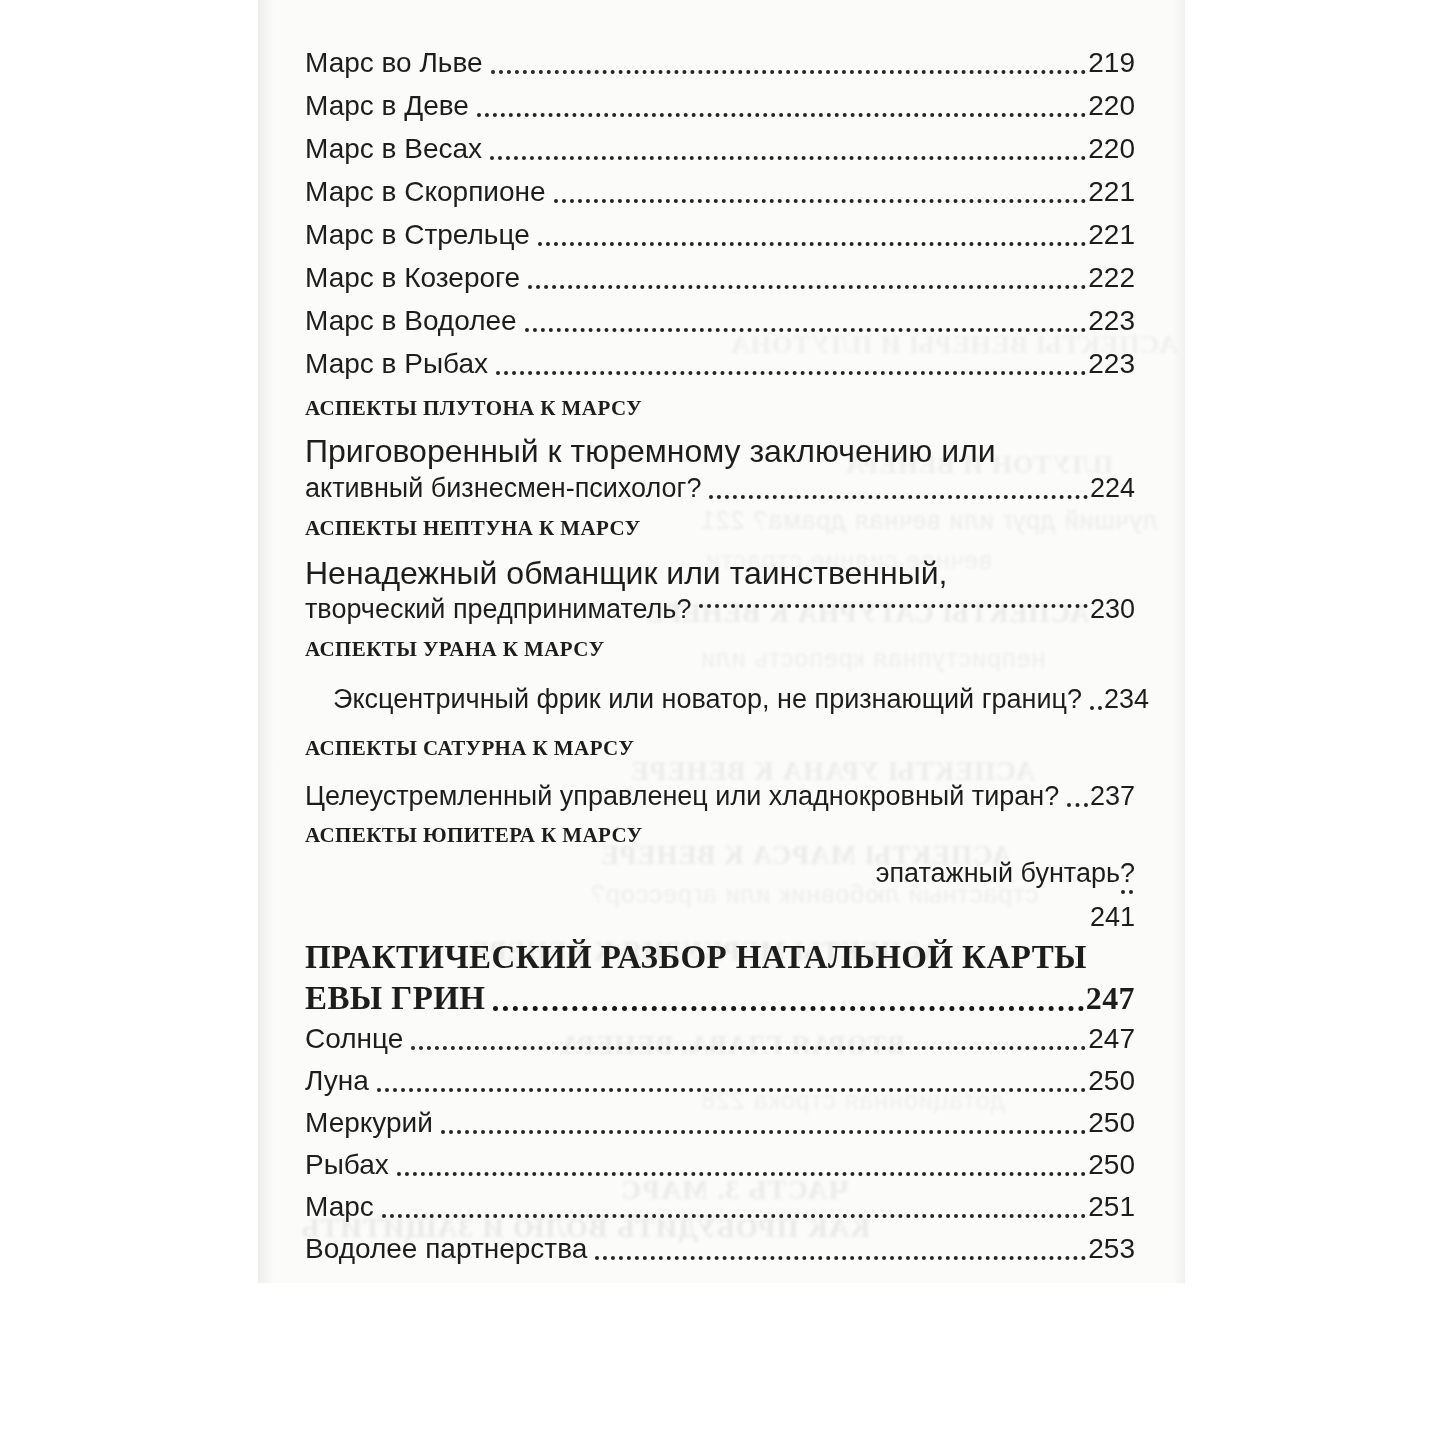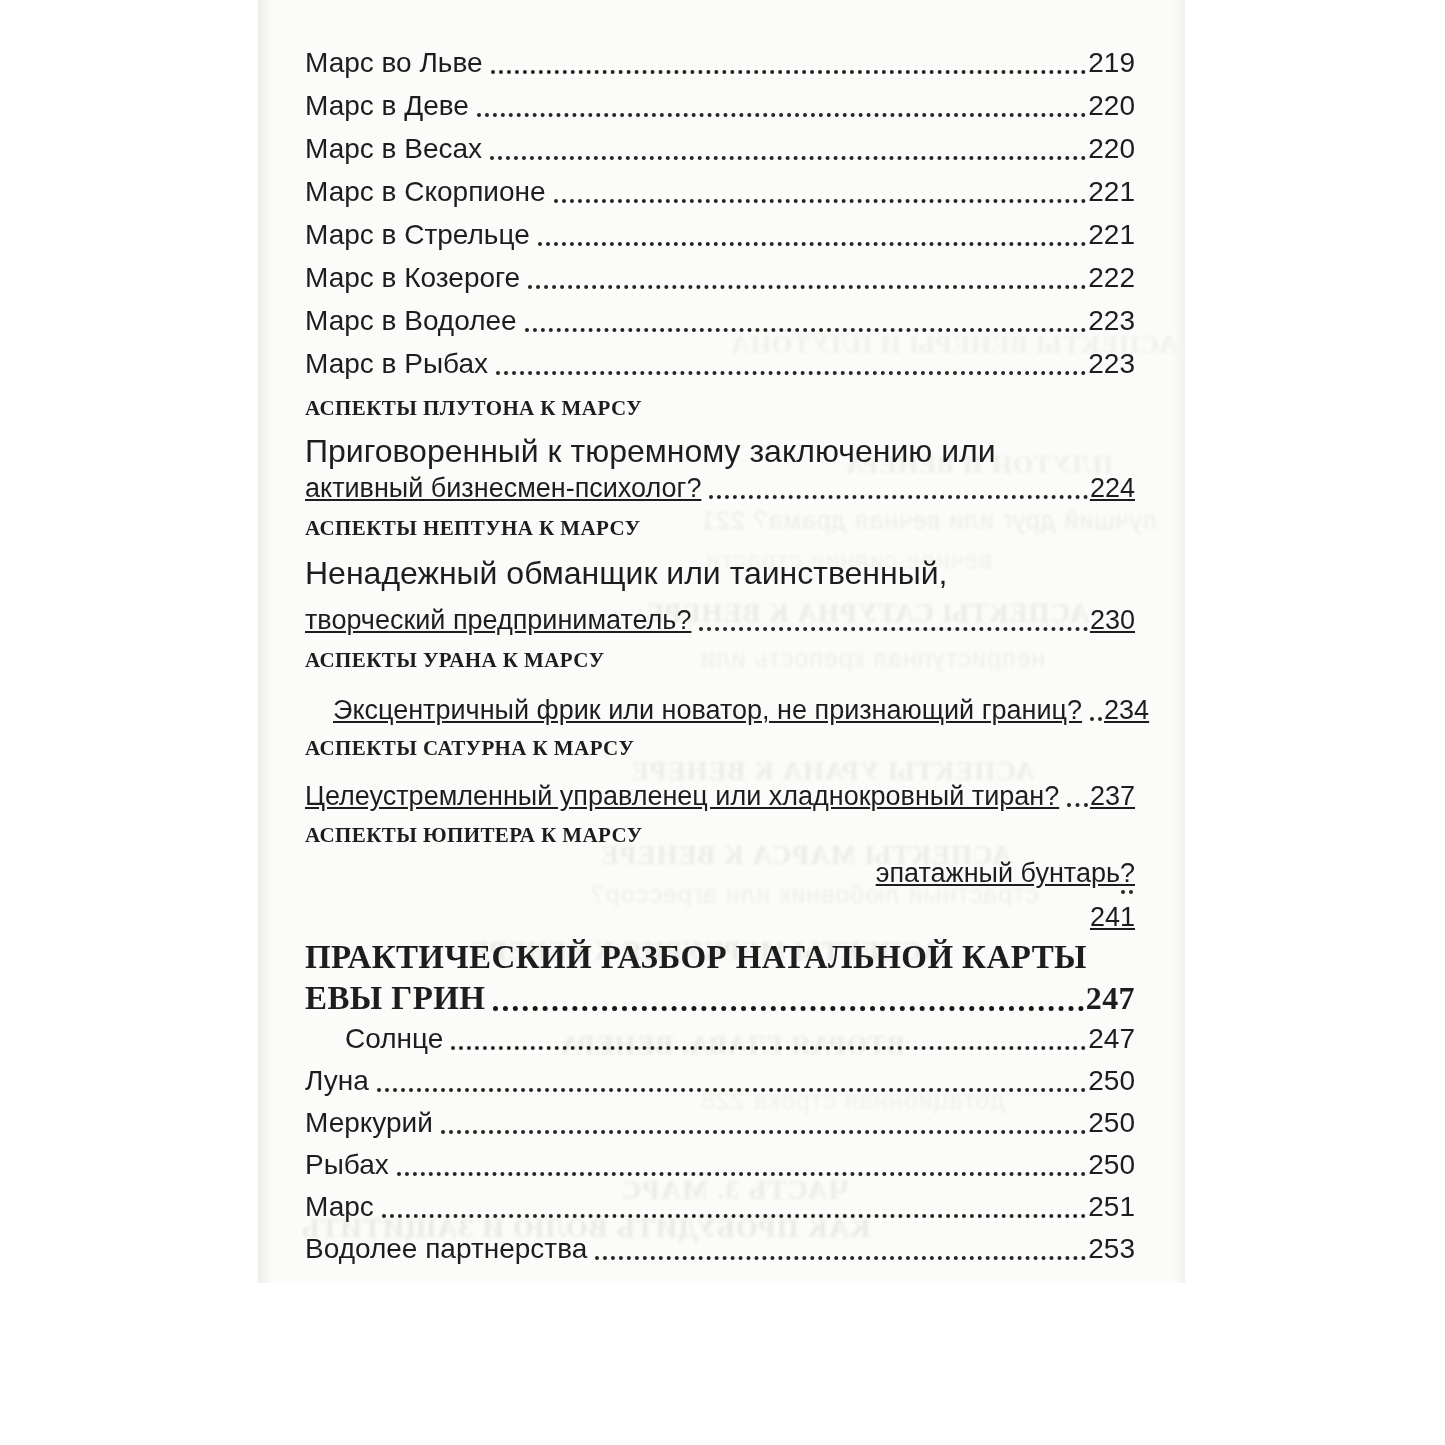--- a/index.html
+++ b/index.html
@@ -19,21 +19,21 @@
   .ghost.sans{font-family:"Liberation Sans",sans-serif;font-weight:400;}
   
   .content{position:absolute;left:47px;top:0;width:830px;padding-top:46px;z-index:2;}
   .row{display:flex;align-items:flex-end;font-size:28px;line-height:34px;height:34px;}
   .sign-row{margin-bottom:9px;}
   .entry-row{margin-bottom:8px;}
   .label{white-space:nowrap;}
   .leader{flex:1;min-width:12px;border-bottom:4px dotted #242424;margin:0 2px 6px 8px;}
   .pagenum{white-space:nowrap;}
   .q-line{font-size:32px;line-height:34px;height:34px;}
-  .q-row{font-size:27px;text-decoration:underline;}
+  .q-row{font-size:27px;}
   .heading{font-family:"Liberation Serif",serif;font-weight:700;font-size:21px;
            line-height:36px;letter-spacing:.4px;}
   .big-heading{font-family:"Liberation Serif",serif;font-weight:700;font-size:33px;
            line-height:40px;letter-spacing:.4px;}
   .serif-row{font-family:"Liberation Serif",serif;font-weight:700;font-size:33px;
            line-height:40px;height:40px;letter-spacing:.4px;}
   .serif-row .leader{border-bottom:5px dotted #161616;margin:0 2px 7px 8px;}
   .serif-row .pagenum{font-size:32px;}
 </style>
 </head>
@@ -104,50 +104,50 @@
         </div>
         <div class="heading" style="margin-top: 2px;">АСПЕКТЫ ПЛУТОНА К МАРСУ</div>
         <div class="q-line" style="margin-top: 8px;">Приговоренный к тюремному заключению или</div>
         <div class="row q-row" style="margin-top: 3px;">
           <span class="label">активный бизнесмен-психолог?</span>
           <span class="leader"></span>
           <span class="pagenum">224</span>
         </div>
         <div class="heading" style="margin-top: 5px;">АСПЕКТЫ НЕПТУНА К МАРСУ</div>
         <div class="q-line" style="margin-top: 10px;">Ненадежный обманщик или таинственный,</div>
-        <div class="row q-row" style="margin-top: 13px;">
+        <div class="row q-row" style="margin-top: 2px; align-items: center;">
           <span class="label">творческий предприниматель?</span>
           <span class="leader"></span>
           <span class="pagenum">230</span>
         </div>
         <div class="heading" style="margin-top: 5px;">АСПЕКТЫ УРАНА К МАРСУ</div>
         <div class="row q-row" style="margin-top: 15px; margin-left: 28px;">
           <span class="label">Эксцентричный фрик или новатор, не признающий границ?</span>
           <span class="leader"></span>
           <span class="pagenum">234</span>
         </div>
-        <div class="heading" style="margin-top: 3px;">АСПЕКТЫ САТУРНА К МАРСУ</div>
+        <div class="heading" style="margin-top: 14px;">АСПЕКТЫ САТУРНА К МАРСУ</div>
         <div class="row q-row" style="margin-top: 13px;">
           <span class="label">Целеустремленный управленец или хладнокровный тиран?</span>
           <span class="leader"></span>
           <span class="pagenum">237</span>
         </div>
         <div class="heading" style="margin-top: 4px;">АСПЕКТЫ ЮПИТЕРА К МАРСУ</div>
         <div class="row q-row" style="margin-top: 3px; flex-direction: column;">
           <span class="label">эпатажный бунтарь?</span>
           <span class="leader"></span>
           <span class="pagenum">241</span>
         </div>
         <div class="big-heading" style="margin-top: 47px;">ПРАКТИЧЕСКИЙ РАЗБОР НАТАЛЬНОЙ КАРТЫ</div>
         <div class="row serif-row" style="margin-top: 1px;">
           <span class="label">ЕВЫ ГРИН</span>
           <span class="leader"></span>
           <span class="pagenum">247</span>
         </div>
-        <div class="row entry-row" style="margin-top: 4px; margin-left: 40px;">
+        <div class="row entry-row" style="margin-top: 4px;">
           <span class="label">Солнце</span>
           <span class="leader"></span>
           <span class="pagenum">247</span>
         </div>
         <div class="row entry-row">
           <span class="label">Луна</span>
           <span class="leader"></span>
           <span class="pagenum">250</span>
         </div>
         <div class="row entry-row">

